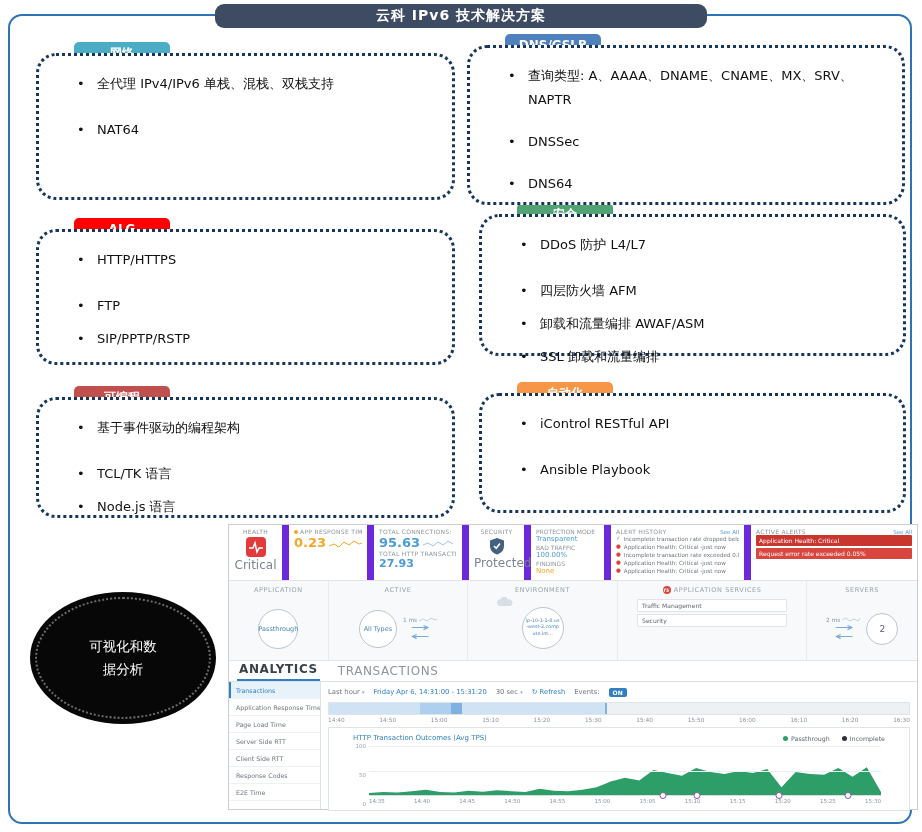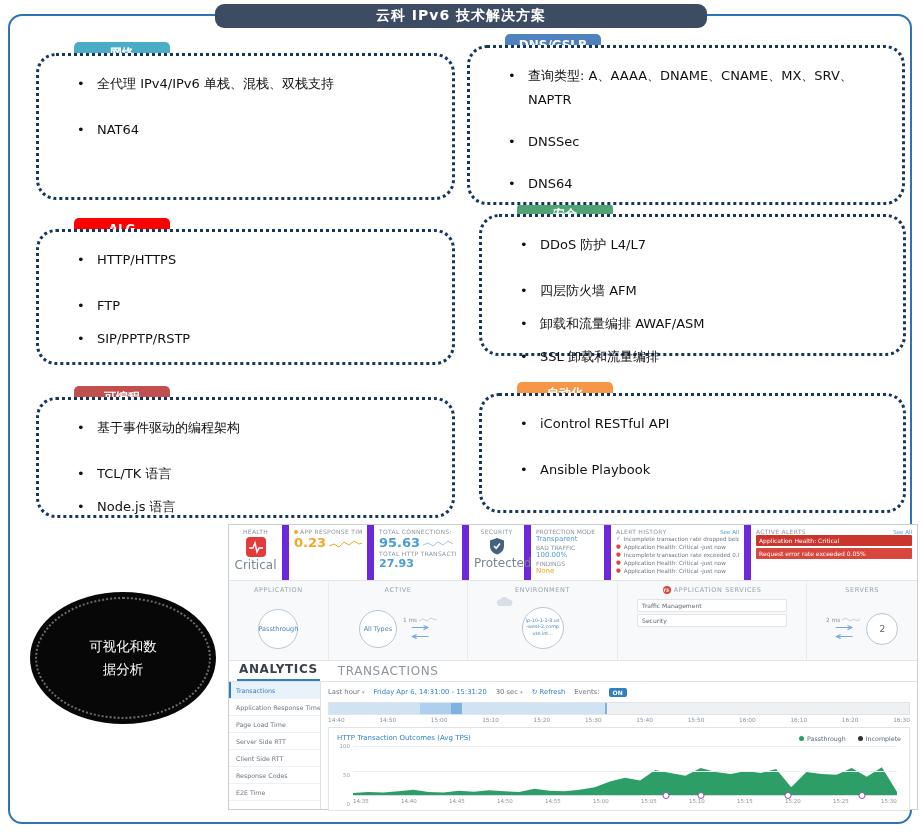--- a/index.html
+++ b/index.html
@@ -93,21 +93,21 @@
   .amain{flex:1;padding:3px 7px;min-width:0}
   .toolbar{display:flex;align-items:center;gap:9px;font-size:6.8px;color:#6b7680;height:14px;white-space:nowrap}
   .tblue{color:#2f7fc1}
   .pill{background:#2f7fc1;color:#fff;border-radius:2px;padding:1px 4px;font-size:6px;font-weight:bold;cursor:pointer}
   .caret{font-size:5px;color:#9aa4ad}
   .tl{position:relative;height:13px;background:#eef1f4;border:1px solid #dfe4e8;margin-top:3px;cursor:pointer}
   .tl-sel{position:absolute;left:0;top:0;bottom:0;background:#cfe3f5;border-right:2px solid #7fb2e0}
   .tl-dark1{position:absolute;top:0;bottom:0;left:33%;width:11%;background:#aecfee}
   .tl-dark2{position:absolute;top:0;bottom:0;left:44%;width:4%;background:#7fb2e0}
   .ticks{display:flex;justify-content:space-between;font-size:5.8px;color:#8a949e;margin-top:2px}
-  .chartbox{border:1px solid #dfe4e8;margin-top:4px;height:84px;padding:4px 8px 2px;background:#fff}
+  .chartbox{border:1px solid #dfe4e8;margin-top:4px;height:84px;padding:4px 24px 2px;background:#fff}
   .ctitle-row{display:flex;justify-content:space-between;align-items:center;height:12px}
   .ctitle{font-size:7px;color:#2f7fc1;white-space:nowrap}
   .legend{display:flex;gap:12px;align-items:center}
   .lg-item{display:flex;align-items:center;gap:3px;font-size:6.3px;color:#5a6772}
   .lg-dot{width:5px;height:5px;border-radius:50%;display:inline-block}
   .plotwrap{position:relative;margin-left:16px;margin-right:4px;margin-top:2px}
   .plot{position:relative;height:50px;border-top:1px solid #edf0f3;border-bottom:1px solid #d7dde2}
   .grid50{position:absolute;left:0;right:0;top:50%;border-top:1px solid #edf0f3}
   .ylabels{position:absolute;left:-16px;top:-3px;bottom:-3px;width:13px;display:flex;flex-direction:column;
     justify-content:space-between;font-size:5.5px;color:#98a2ab;text-align:right}

